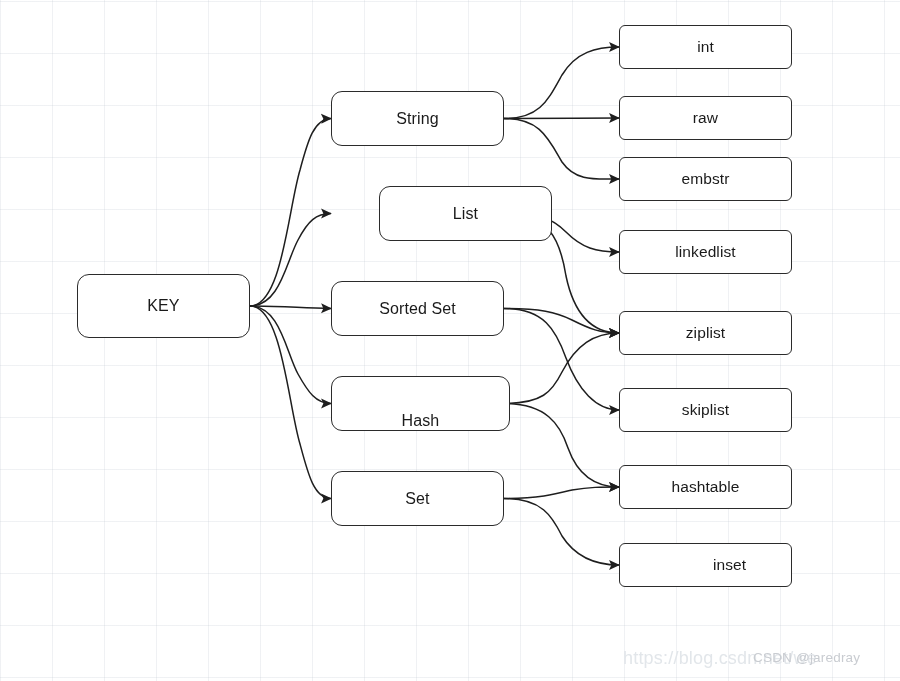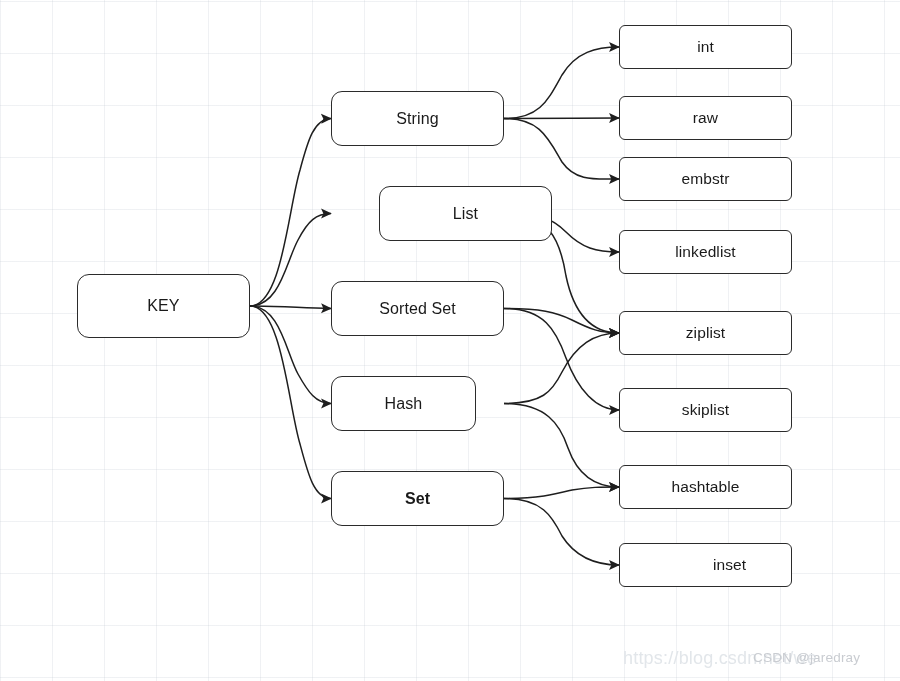--- a/index.html
+++ b/index.html
@@ -112,24 +112,24 @@
 
   <div class="node type-node" style="left:331px; top:91px; width:173px; height:55px;text-align:center;">
     <span>String</span>
   </div>
   <div class="node type-node" style="left:331px; top:186px; width:173px; height:55px;margin-left:48px;">
     <span>List</span>
   </div>
   <div class="node type-node" style="left:331px; top:281px; width:173px; height:55px;">
     <span>Sorted Set</span>
   </div>
-  <div class="node type-node" style="left:331px; top:376px; width:145px; height:55px;">
+  <div class="node type-node" style="left:331px; top:376px; width:179px; height:55px;align-items:flex-end;">
     <span>Hash</span>
   </div>
-  <div class="node type-node" style="left:331px; top:471px; width:173px; height:55px;font-weight:bold;">
+  <div class="node type-node" style="left:331px; top:471px; width:173px; height:55px;">
     <span>Set</span>
   </div>
 
   <div class="node enc-node" style="left:619px; top:25px; width:173px; height:44px;">
     <span>int</span>
   </div>
   <div class="node enc-node" style="left:619px; top:96px; width:173px; height:44px;">
     <span>raw</span>
   </div>
   <div class="node enc-node" style="left:619px; top:157px; width:173px; height:44px;">

